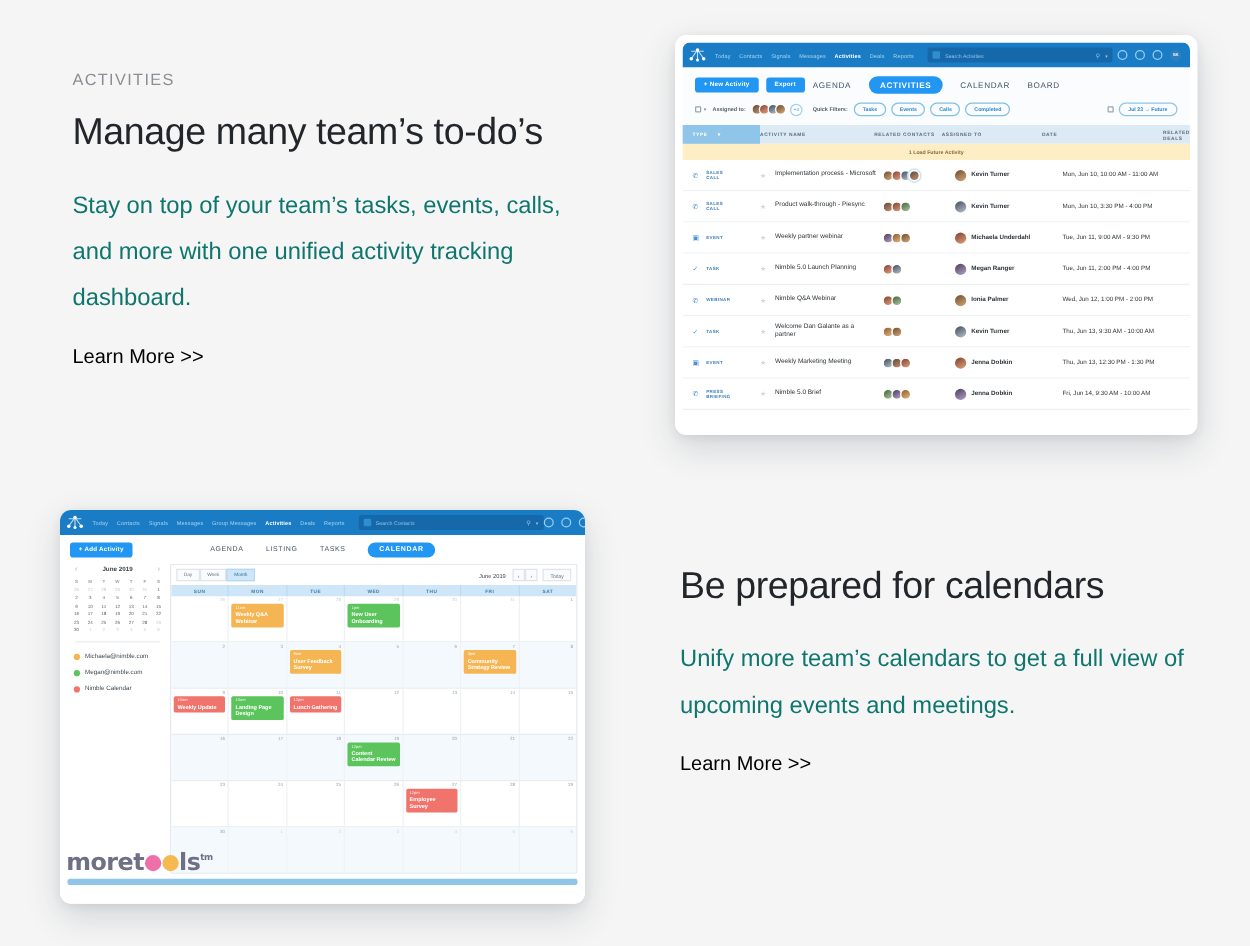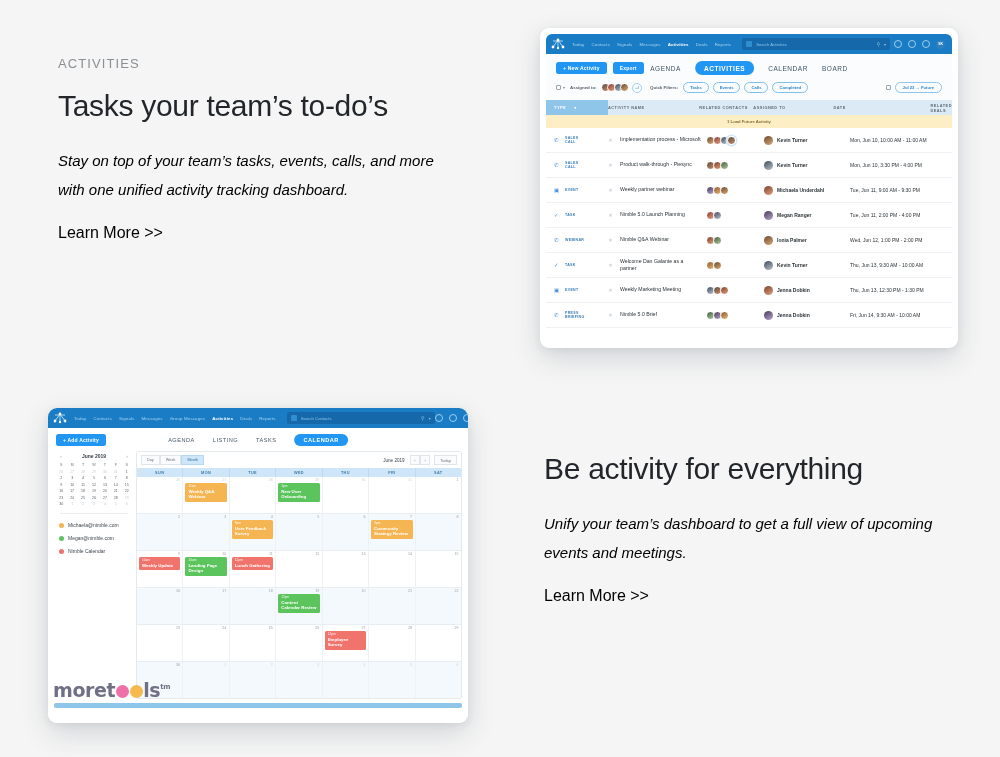--- a/index.html
+++ b/index.html
@@ -15,22 +15,22 @@
   .copy { position: absolute; }
   .copy .eyebrow {
     font-size: 13px; letter-spacing: 1.1px; color: #8a8f94;
     font-weight: 400; margin-bottom: 18px; text-transform: uppercase;
   }
   .copy h2 {
     font-size: 30px; font-weight: 400; color: #22262a;
     letter-spacing: -0.3px; margin-bottom: 22px; line-height: 1.15;
   }
   .copy p {
-    font-size: 15px; color: #000000; line-height: 1.95;
-    font-weight: 400; margin-bottom: 20px; font-style: italic;
+    font-size: 19px; color: #0f766e; line-height: 1.95;
+    font-weight: 400; margin-bottom: 20px;
   }
   .copy a.learn {
     font-size: 16px; color: #000000; text-decoration: none;
   }
   #copy-activities { left: 58px; top: 56px; width: 400px; }
   #copy-calendars  { left: 544px; top: 452px; width: 410px; }
 
   
   .shot {
     position: absolute; background: #fff; border-radius: 9px;
@@ -219,28 +219,28 @@
   .wm .o2 { background: #f5b94f; }
   .wm .tm { font-size: 7px; color: #6f6f86; position: relative; top: -8px; }
 </style>
 </head>
 <body>
 
 <div class="page">
 
   <div class="copy" id="copy-activities">
     <div class="eyebrow">ACTIVITIES</div>
-    <h2>Tasks your team’s to-do’s</h2>
+    <h2>Manage many team’s to-do’s</h2>
     <p>Stay on top of your team’s tasks, events, calls, and more with one unified activity tracking dashboard.</p>
     <a class="learn" href="#">Learn More &gt;&gt;</a>
   </div>
 
   <div class="copy" id="copy-calendars">
-    <h2>Be activity for everything</h2>
-    <p>Unify your team’s dashboard to get a full view of upcoming events and meetings.</p>
+    <h2>Be prepared for calendars</h2>
+    <p>Unify more team’s calendars to get a full view of upcoming events and meetings.</p>
     <a class="learn" href="#">Learn More &gt;&gt;</a>
   </div>
 
   <div class="shot" id="shot-activities">
     <div class="inner">
 
       <div class="nav rounded">
         <span class="nav-logo">
           <svg width="14" height="12" viewBox="0 0 14 12">
             <g stroke="#bfe0f5" stroke-width="0.9" fill="none">

